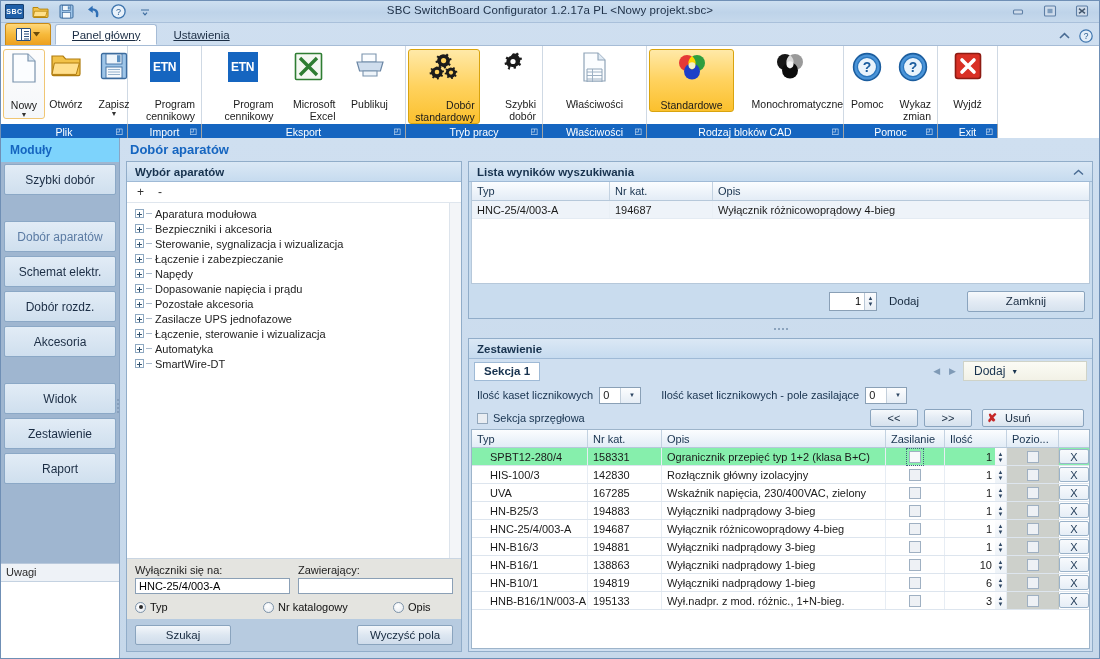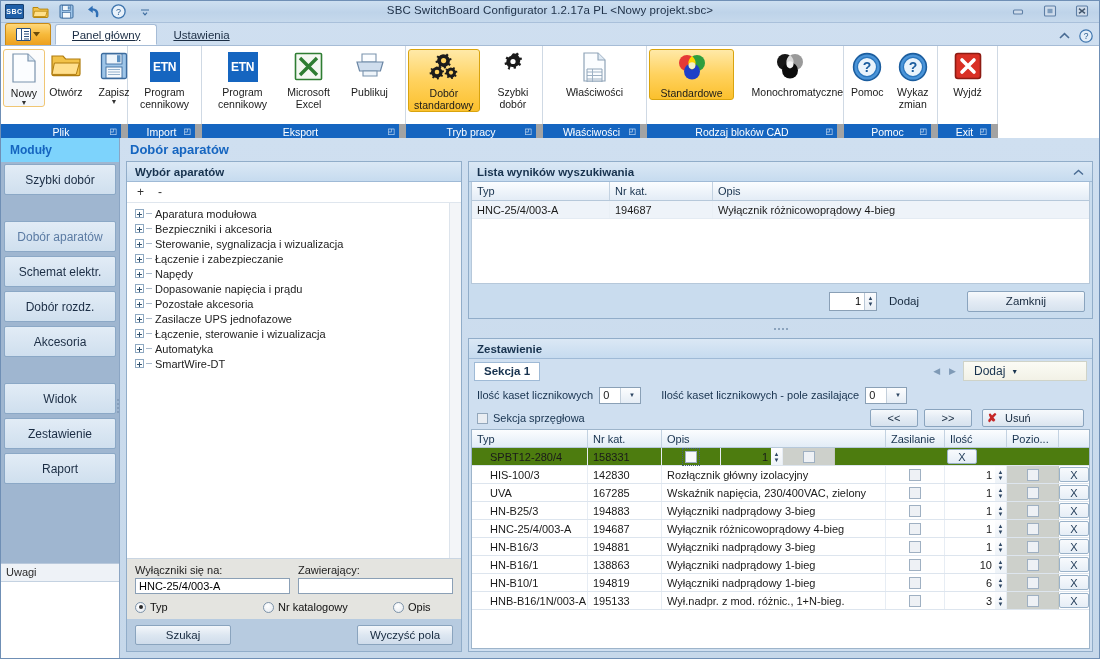--- a/index.html
+++ b/index.html
@@ -56,27 +56,27 @@
   .chev{width:14px;height:14px;display:flex;align-items:center;justify-content:center;color:#4a6c94;}
 
   
   .ribbon{height:93px;background:#fff;border-top:1px solid #a6bcd6;
     border-bottom:none;display:flex;position:relative;box-sizing:border-box;}
   .rgroup{display:flex;flex-direction:column;height:93px;box-sizing:border-box;}
   .ritems{flex:1;display:flex;align-items:flex-start;padding:3px 2px 0 2px;
     border-right:1px solid #cfd9e4;box-sizing:border-box;}
   .rlabel{height:15px;background:#1565c0;color:#fff;font-size:10.5px;
     display:flex;align-items:center;justify-content:center;position:relative;
-    border-right:7px solid #a3a3a3;box-sizing:border-box;}
+    border-right:1px solid #a3a3a3;box-sizing:border-box;}
   .rlabel .dlg{position:absolute;right:4px;top:3px;font-size:8px;opacity:.9;}
   .rbtn{display:flex;flex-direction:column;align-items:center;justify-content:flex-start;
     padding:3px 4px 0 4px;border-radius:3px;box-sizing:border-box;
     min-width:42px;text-align:center;}
-  .rbtn .cap{font-size:10.5px;line-height:12px;color:#1a1a1a;margin-top:2px;
-    max-width:76px;}
+  .rbtn .cap{font-size:10.5px;line-height:12px;color:#1a1a1a;margin-top:14px;
+    max-width:76px;text-align:right;}
   .rbtn.sel{background:linear-gradient(180deg,#ffe9a8 0%,#ffd25e 50%,#fbc02d 100%);
     border:1px solid #d9a40e;}
   .rbtn.bordered{border:1px solid #f0c674;background:linear-gradient(180deg,#fdfdfd,#f5f7fa);}
   .icon32{width:32px;height:32px;display:flex;align-items:flex-start;justify-content:center;}
   .arrow-dn{font-size:7px;line-height:6px;color:#333;margin-top:1px;}
   .vsep{width:1px;height:64px;background:#dde4ec;margin:2px 3px 0 3px;}
 
   
   .etn{width:30px;height:30px;background:#1565c0;color:#fff;font-weight:bold;
     font-size:12px;display:flex;align-items:center;justify-content:center;
@@ -219,21 +219,21 @@
   .xred{color:#c62828;font-weight:bold;font-size:12px;}
 
   .ztable{flex:1;margin:0 2px 2px 2px;background:#fff;border:1px solid #9db4ca;
     box-sizing:border-box;display:flex;flex-direction:column;overflow:hidden;}
   .zhdr{height:18px;display:flex;background:linear-gradient(180deg,#fbfdff,#e2ecf6);
     border-bottom:1px solid #b6c8da;font-size:11px;color:#17324e;box-sizing:border-box;}
   .zhdr div{display:flex;align-items:center;padding-left:5px;border-right:1px solid #c3d2e1;
     box-sizing:border-box;}
   .zbody{flex:1;overflow:hidden;}
   .zr{height:18px;display:flex;font-size:11px;border-bottom:1px solid #dde5ee;box-sizing:border-box;}
-  .zr.sel{background:#4d7c0f;}
+  .zr.sel{background:#86efac;}
   .zr > div{display:flex;align-items:center;box-sizing:border-box;}
   .c-typ{width:116px;padding-left:18px;border-right:1px solid #e7edf4;}
   .c-nr{width:74px;padding-left:5px;border-right:1px solid #e7edf4;}
   .c-opis{width:224px;padding-left:5px;border-right:1px solid #e7edf4;}
   .c-zas{width:59px;justify-content:center;border-right:1px solid #e7edf4;text-align:right;}
   .c-ilo{width:50px;justify-content:flex-end;padding-right:3px;}
   .c-spin{width:12px;border-right:1px solid #e7edf4;display:flex;flex-direction:column;
     align-items:center;justify-content:center;background:linear-gradient(180deg,#fdfdfe,#eef3f8);}
   .c-spin b{font-size:6px;line-height:6px;color:#2d4663;font-weight:normal;}
   .c-poz{width:52px;justify-content:center;background:#cdd0cb;border-right:1px solid #c3c7c1;}
@@ -817,20 +817,21 @@
                 <div class="c-zas" style="justify-content:flex-start;padding-left:5px">Zasilanie</div>
                 <div style="width:62px;padding-left:5px">Ilość</div>
                 <div class="c-poz" style="justify-content:flex-start;padding-left:5px;background:transparent">Pozio...</div>
                 <div style="flex:1;border-right:none"></div>
               </div>
               <div class="zbody">
 
                 <div class="zr sel">
                   <div class="c-typ">SPBT12-280/4</div>
                   <div class="c-nr">158331</div>
+                  <div class="c-opis">Ogranicznik przepięć typ 1+2 (klasa B+C)</div>
                   <div class="c-zas">
                       <span class="cellchk focus"></span>
                     </div>
                   <div class="c-ilo">1</div>
                   <div class="c-spin">
                       <b>▲</b>
                       <b>▼</b>
                     </div>
                   <div class="c-poz">
                       <span class="cellchk"></span>

